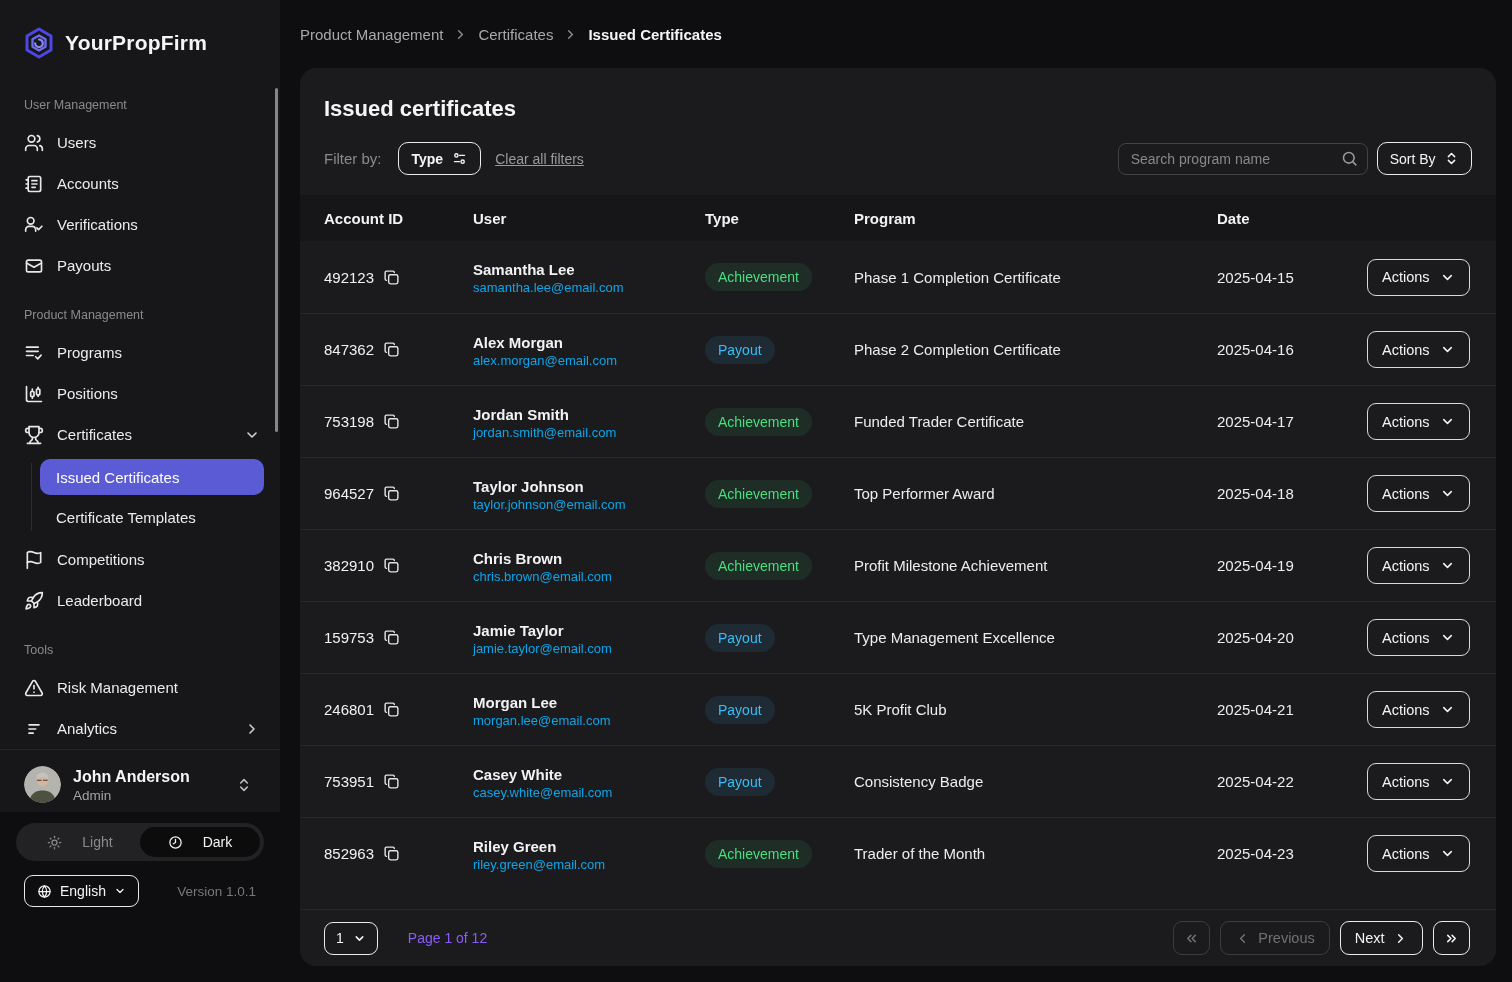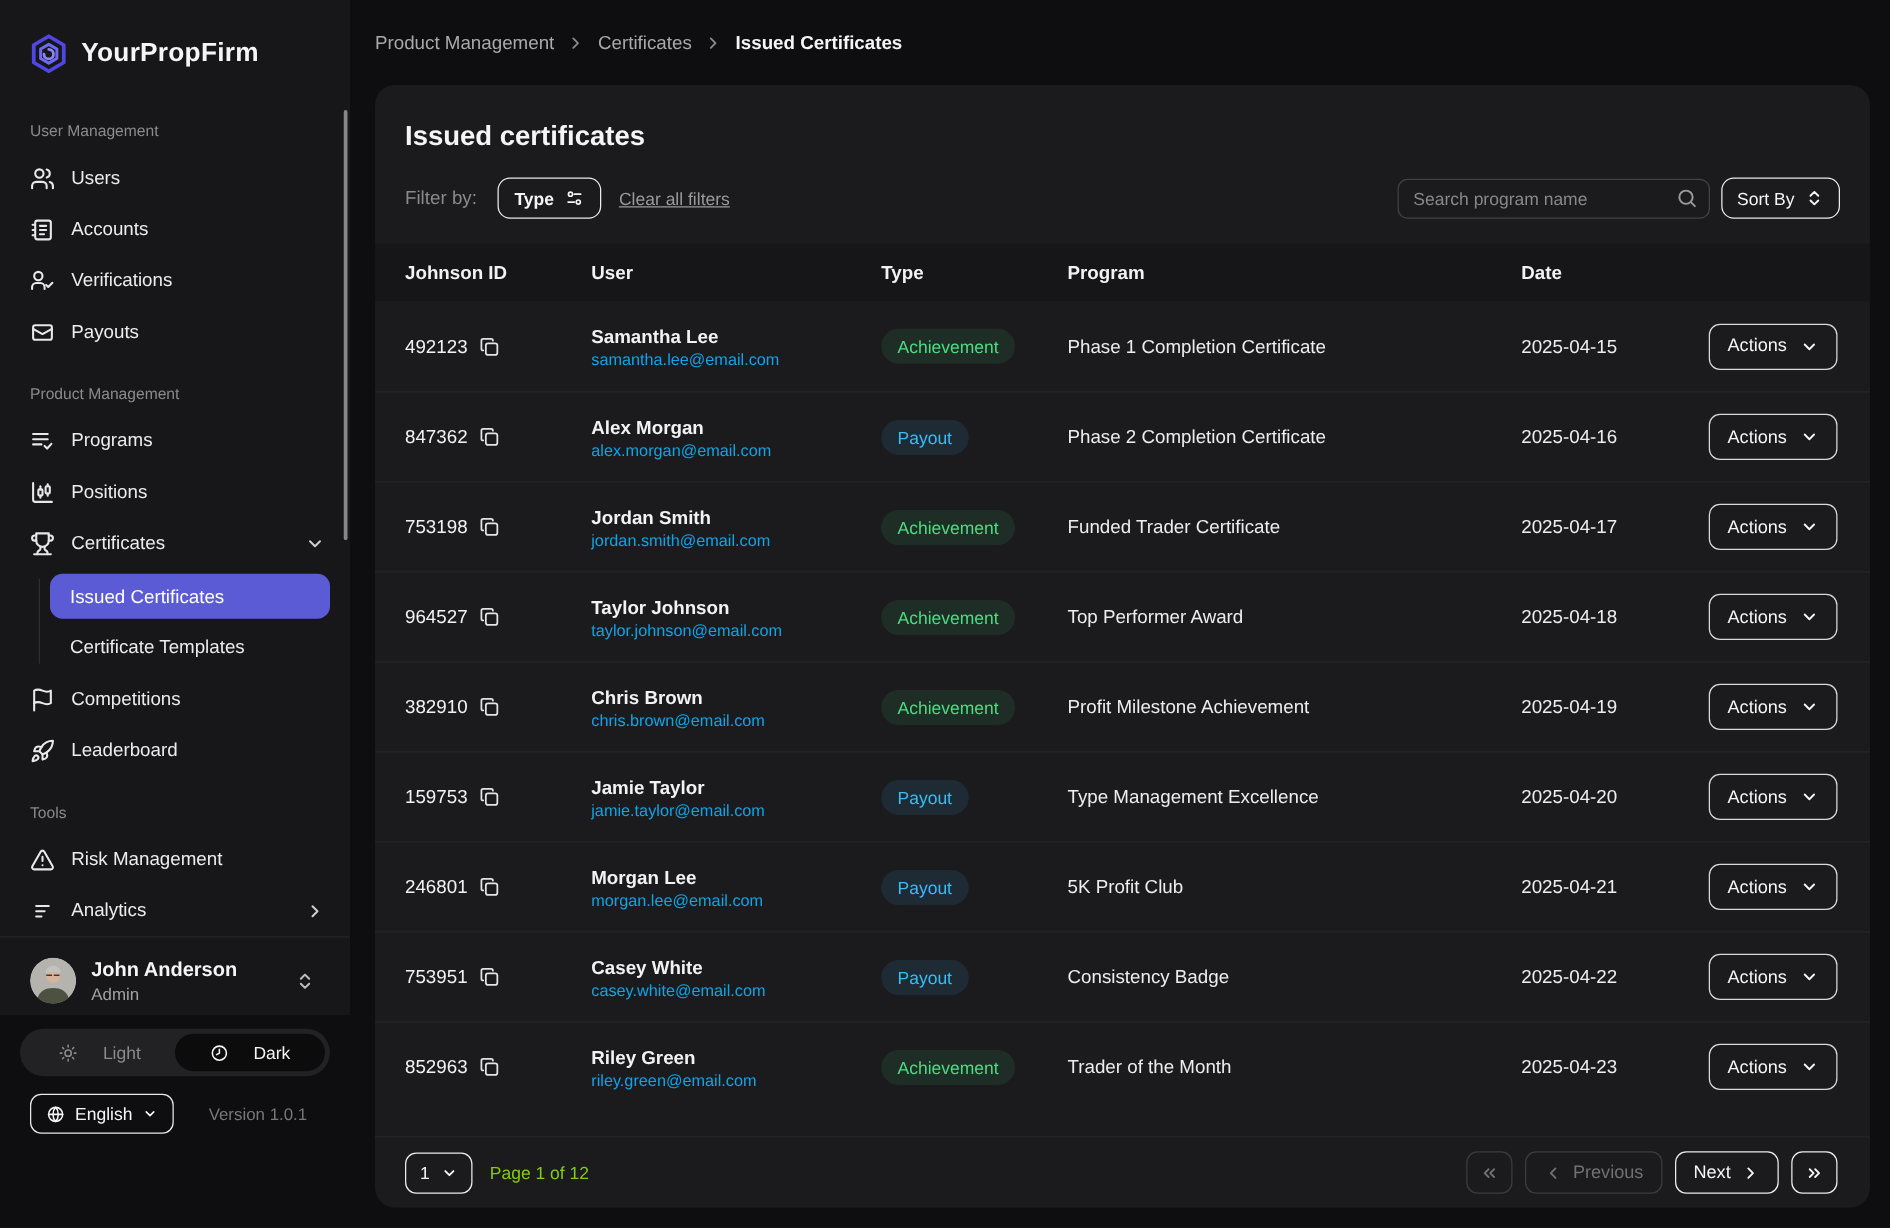--- a/index.html
+++ b/index.html
@@ -49,21 +49,21 @@
     display:flex; padding:4px; height:38px;
   }
   .theme-seg {
     flex:1; display:flex; align-items:center; justify-content:center; gap:20px;
     font-size:14px; border-radius:999px; cursor:pointer;
   }
   .theme-seg.inactive { color:#8a8a8d; }
   .theme-seg.active { background:#0c0c0d; color:#f5f5f5; }
   .theme-seg .ticon { width:15px; height:15px; }
 
-  .lang-row { display:flex; align-items:center; justify-content:flex-start; padding:0 8px 0 8px;gap:28px; }
+  .lang-row { display:flex; align-items:center; justify-content:space-between; padding:0 8px 0 8px; }
   .lang-btn {
     display:flex; align-items:center; gap:8px; border:1px solid #e9e9eb; border-radius:9px;
     height:32px; padding:0 12px; background:transparent; color:#f5f5f5; font-size:14px; cursor:pointer;
     font-family:inherit;
   }
   .lang-btn .licon { width:15px; height:15px; }
   .version { color:#77777b; font-size:13.5px; }
 
   
   .main { flex:1; display:flex; flex-direction:column; }
@@ -128,21 +128,21 @@
   .pagination {
     border-top:1px solid #27272a; height:57px; display:flex; align-items:center;
     padding:0 26px 0 24px; gap:10px;
   }
   .page-select {
     display:flex; align-items:center; gap:9px; border:1px solid #ececee; border-radius:9px;
     height:33px; padding:0 11px; font-size:14px; color:#f5f5f5; cursor:pointer; background:transparent;
     font-family:inherit;
   }
   .page-select .cicon { width:13px; height:13px; }
-  .page-info { color:#84cc16; font-size:14px; margin-left:4px; }
+  .page-info { color:#8b5cf6; font-size:14px; margin-left:20px; }
   .pag-spacer { flex:1; }
   .pag-btn {
     display:flex; align-items:center; justify-content:center; gap:8px; height:34px;
     border-radius:9px; background:transparent; font-size:14.5px; cursor:pointer; font-family:inherit;
   }
   .pag-btn .picon { width:15px; height:15px; }
   .pag-btn.dim { border:1px solid #3c3c3f; color:#717175; }
   .pag-btn.lit { border:1px solid #ececee; color:#f5f5f5; }
   .pag-icon-btn { width:37px; padding:0; }
   .pag-text-btn { padding:0 14px; }
@@ -443,21 +443,21 @@
         <span class="sicon">
           <svg viewBox="0 0 24 24" fill="none" stroke="currentColor" stroke-width="2.4" stroke-linecap="round" stroke-linejoin="round">
               <path d="m7 15 5 5 5-5"></path>
               <path d="m7 9 5-5 5 5"></path>
             </svg>
         </span>
       </button>
     </div>
 
     <div class="tgrid thead">
-      <span>Johnson ID</span>
+      <span>Account ID</span>
       <span>User</span>
       <span>Type</span>
       <span>Program</span>
       <span>Date</span>
       <span></span>
     </div>
 
     <div class="tbody" id="table-body">
       <div class="tgrid trow">
         <span class="acc-cell">

